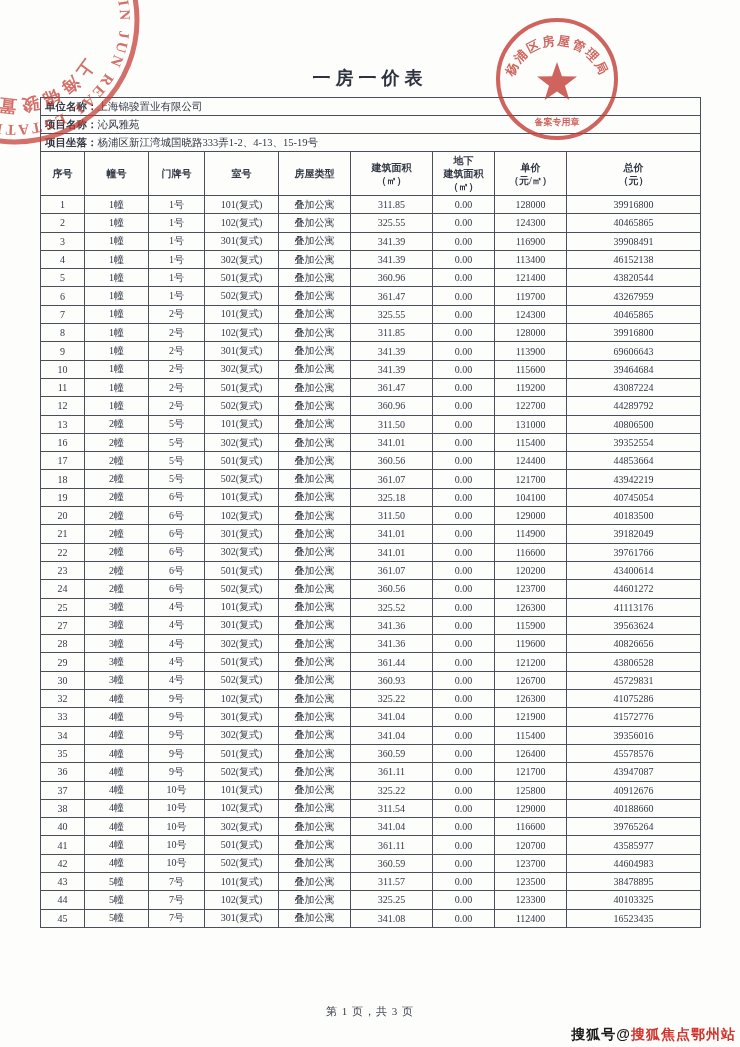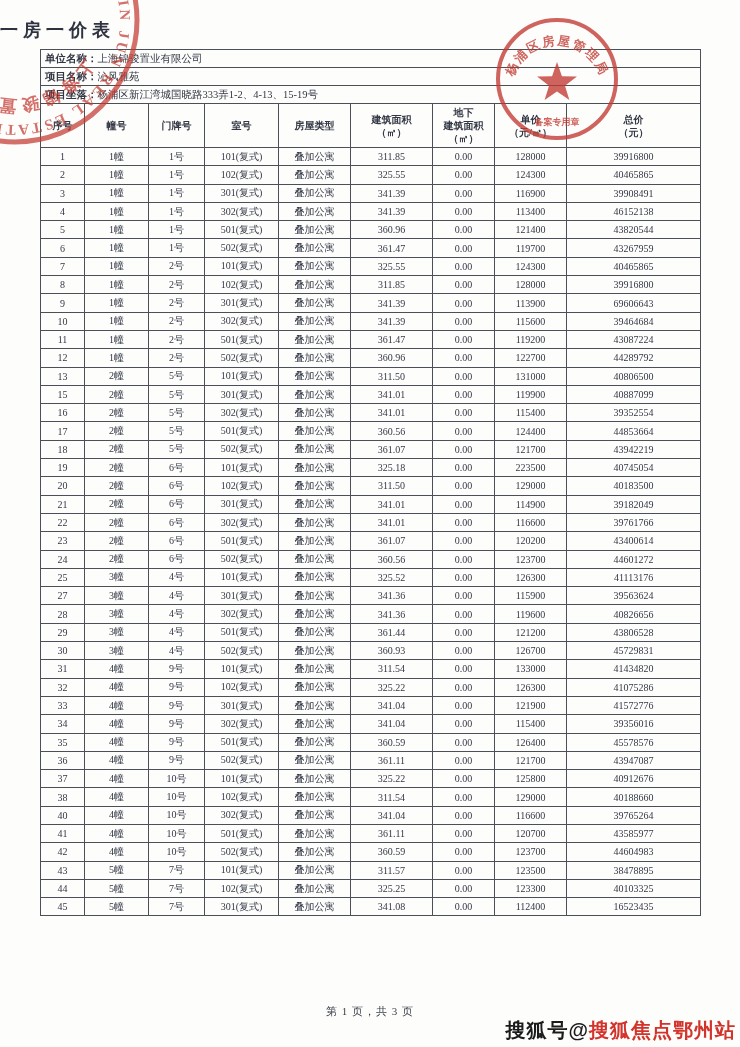--- a/index.html
+++ b/index.html
@@ -3,22 +3,22 @@
 <meta charset="utf-8">
 <style>
   * { margin:0; padding:0; box-sizing:border-box; }
   html, body { width:740px; height:1047px; }
   body { background:#e9e9e7; font-family:"Liberation Serif", serif; }
   .sheet {
     position:relative; width:740px; height:1047px;
     background:#fdfdfc; overflow:hidden; color:#333844;
   }
   .title {
-    padding-top:18px;
-    font-size:18px; font-weight:bold; letter-spacing:5px; color:#2e333f;
+    text-align:center; padding-top:18px;
+    font-size:18px; font-weight:bold; letter-spacing:5px; color:#2e333f;margin-top:48px;
   }
   table.price {
     border-collapse:collapse; table-layout:fixed;
     width:660px; margin:7px 0 0 40px;
   }
   table.price td, table.price th {
     border:1px solid #4a4f58; font-size:10px; text-align:center;
     vertical-align:middle; padding:0 2px; overflow:hidden;
     color:#333844;
   }
@@ -31,21 +31,21 @@
     line-height:1.3; font-size:10px;
   }
   tr.data-row { height:18.3px; }
   .page-footer {
     position:absolute; left:0; top:1004px; width:740px;
     text-align:center; font-size:11px; color:#3a3f49; letter-spacing:1px;
   }
   .seal { position:absolute; pointer-events:none; }
   .watermark {
     position:absolute; right:4px; bottom:3px;
-    font-size:20px; font-weight:bold;
+    font-size:14px; font-weight:bold;
     font-family:"Liberation Sans", sans-serif; letter-spacing:1px;
   }
   .wm-prefix  { color:#1b1b1b; }
   .wm-account { color:#d2342c; }
 </style>
 </head>
 <body>
 
 <div class="sheet">
 
@@ -230,31 +230,20 @@
           <td>2幢</td>
           <td>5号</td>
           <td>101(复式)</td>
           <td>叠加公寓</td>
           <td>311.50</td>
           <td>0.00</td>
           <td>131000</td>
           <td>40806500</td>
         </tr>
         <tr class="data-row">
-          <td>15</td>
-          <td>2幢</td>
-          <td>5号</td>
-          <td>301(复式)</td>
-          <td>叠加公寓</td>
-          <td>341.01</td>
-          <td>0.00</td>
-          <td>119900</td>
-          <td>40887099</td>
-        </tr>
-        <tr class="data-row">
           <td>16</td>
           <td>2幢</td>
           <td>5号</td>
           <td>302(复式)</td>
           <td>叠加公寓</td>
           <td>341.01</td>
           <td>0.00</td>
           <td>115400</td>
           <td>39352554</td>
         </tr>
@@ -281,21 +270,21 @@
           <td>43942219</td>
         </tr>
         <tr class="data-row">
           <td>19</td>
           <td>2幢</td>
           <td>6号</td>
           <td>101(复式)</td>
           <td>叠加公寓</td>
           <td>325.18</td>
           <td>0.00</td>
-          <td>223500</td>
+          <td>104100</td>
           <td>40745054</td>
         </tr>
         <tr class="data-row">
           <td>20</td>
           <td>2幢</td>
           <td>6号</td>
           <td>102(复式)</td>
           <td>叠加公寓</td>
           <td>311.50</td>
           <td>0.00</td>
@@ -393,31 +382,20 @@
         <tr class="data-row">
           <td>30</td>
           <td>3幢</td>
           <td>4号</td>
           <td>502(复式)</td>
           <td>叠加公寓</td>
           <td>360.93</td>
           <td>0.00</td>
           <td>126700</td>
           <td>45729831</td>
-        </tr>
-        <tr class="data-row">
-          <td>31</td>
-          <td>4幢</td>
-          <td>9号</td>
-          <td>101(复式)</td>
-          <td>叠加公寓</td>
-          <td>311.54</td>
-          <td>0.00</td>
-          <td>133000</td>
-          <td>41434820</td>
         </tr>
         <tr class="data-row">
           <td>32</td>
           <td>4幢</td>
           <td>9号</td>
           <td>102(复式)</td>
           <td>叠加公寓</td>
           <td>325.22</td>
           <td>0.00</td>
           <td>126300</td>

